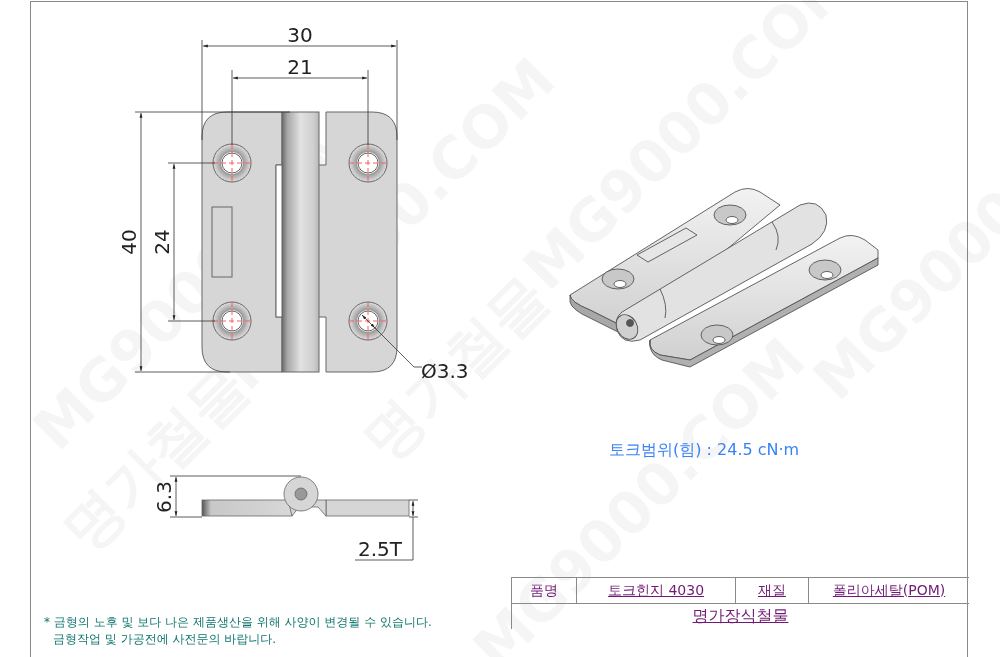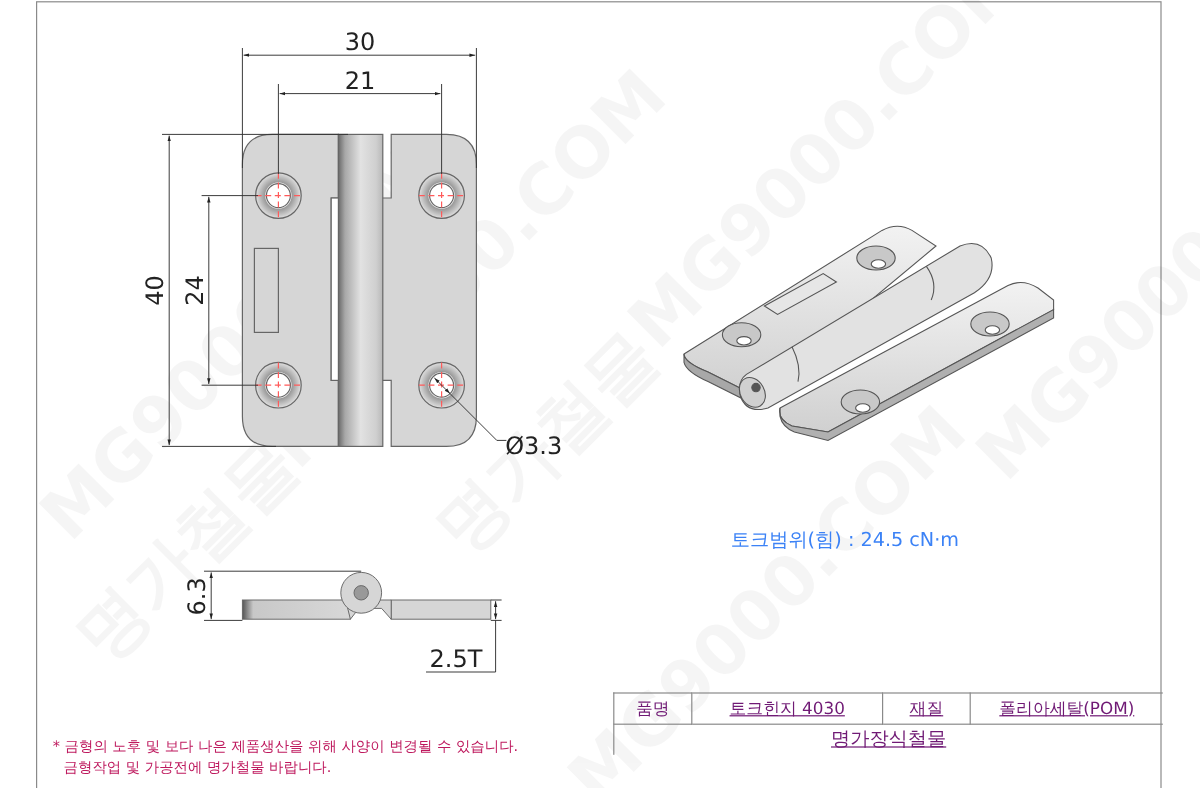--- a/index.html
+++ b/index.html
@@ -2,21 +2,21 @@
 <html><head>
 <meta charset="utf-8">
 <style>
   html, body { margin: 0; padding: 0; background: #ffffff; }
   body { width: 1000px; height: 657px; position: relative; overflow: hidden; font-family: "DejaVu Sans", sans-serif; color: #222; }
   .frame { position: absolute; left: 30px; top: 1px; width: 938px; height: 660px; border: 1px solid #8a8a8a; box-sizing: border-box; }
   .watermark { position: absolute; font-size: 58px; font-weight: bold; color: #000; opacity: 0.035; transform: rotate(-45deg); white-space: nowrap; pointer-events: none; font-family: "DejaVu Sans", sans-serif; }
   svg.drawing { position: absolute; left: 0; top: 0; }
   .dim-text { font-family: "DejaVu Sans", sans-serif; font-size: 20px; fill: #222; }
   .torque { position: absolute; left: 609px; top: 440px; font-size: 16px; color: #3b82f6; white-space: nowrap; }
-  .note { position: absolute; left: 44px; top: 614px; font-size: 12px; line-height: 17px; color: #be185d; white-space: nowrap; }
+  .note { position: absolute; left: 44px; top: 614px; font-size: 12px; line-height: 17px; color: #0f766e; white-space: nowrap; }
   .note .l2 { padding-left: 9px; }
   table.spec { position: absolute; left: 511px; top: 577px; width: 458px; border-collapse: collapse; font-size: 14px; }
   table.spec td { border: 1px solid #8a8a8a; text-align: center; height: 25px; padding: 0; color: #701a75; }
   table.spec td.c1 { width: 64px; }
   table.spec td.c2 { width: 158px; text-decoration: underline; }
   table.spec td.c3 { width: 72px; text-decoration: underline; }
   table.spec tr td:last-child { border-right: none; text-decoration: underline; }
   table.spec tr:last-child td { border-bottom: none; }
 </style>
 </head>
@@ -160,21 +160,21 @@
     <ellipse cx="827" cy="275" rx="6" ry="3.5" fill="#fff"></ellipse>
     <ellipse cx="717" cy="335" rx="16" ry="10" fill="#c8c8c8"></ellipse>
     <ellipse cx="719" cy="340" rx="6" ry="3.5" fill="#fff"></ellipse>
   </g>
 </svg>
 
 <div class="torque">토크범위(힘) : 24.5 cN·m</div>
 
 <div class="note">
   <div>* 금형의 노후 및 보다 나은 제품생산을 위해 사양이 변경될 수 있습니다.</div>
-  <div class="l2">금형작업 및 가공전에 명가철물 바랍니다.</div>
+  <div class="l2">금형작업 및 가공전에 사전문의 바랍니다.</div>
 </div>
 
 <table class="spec">
   <tbody>
       <tr>
     <td class="c1">품명</td>
     <td class="c2">토크힌지 4030</td>
     <td class="c3">재질</td>
     <td>폴리아세탈(POM)</td>
   </tr>

